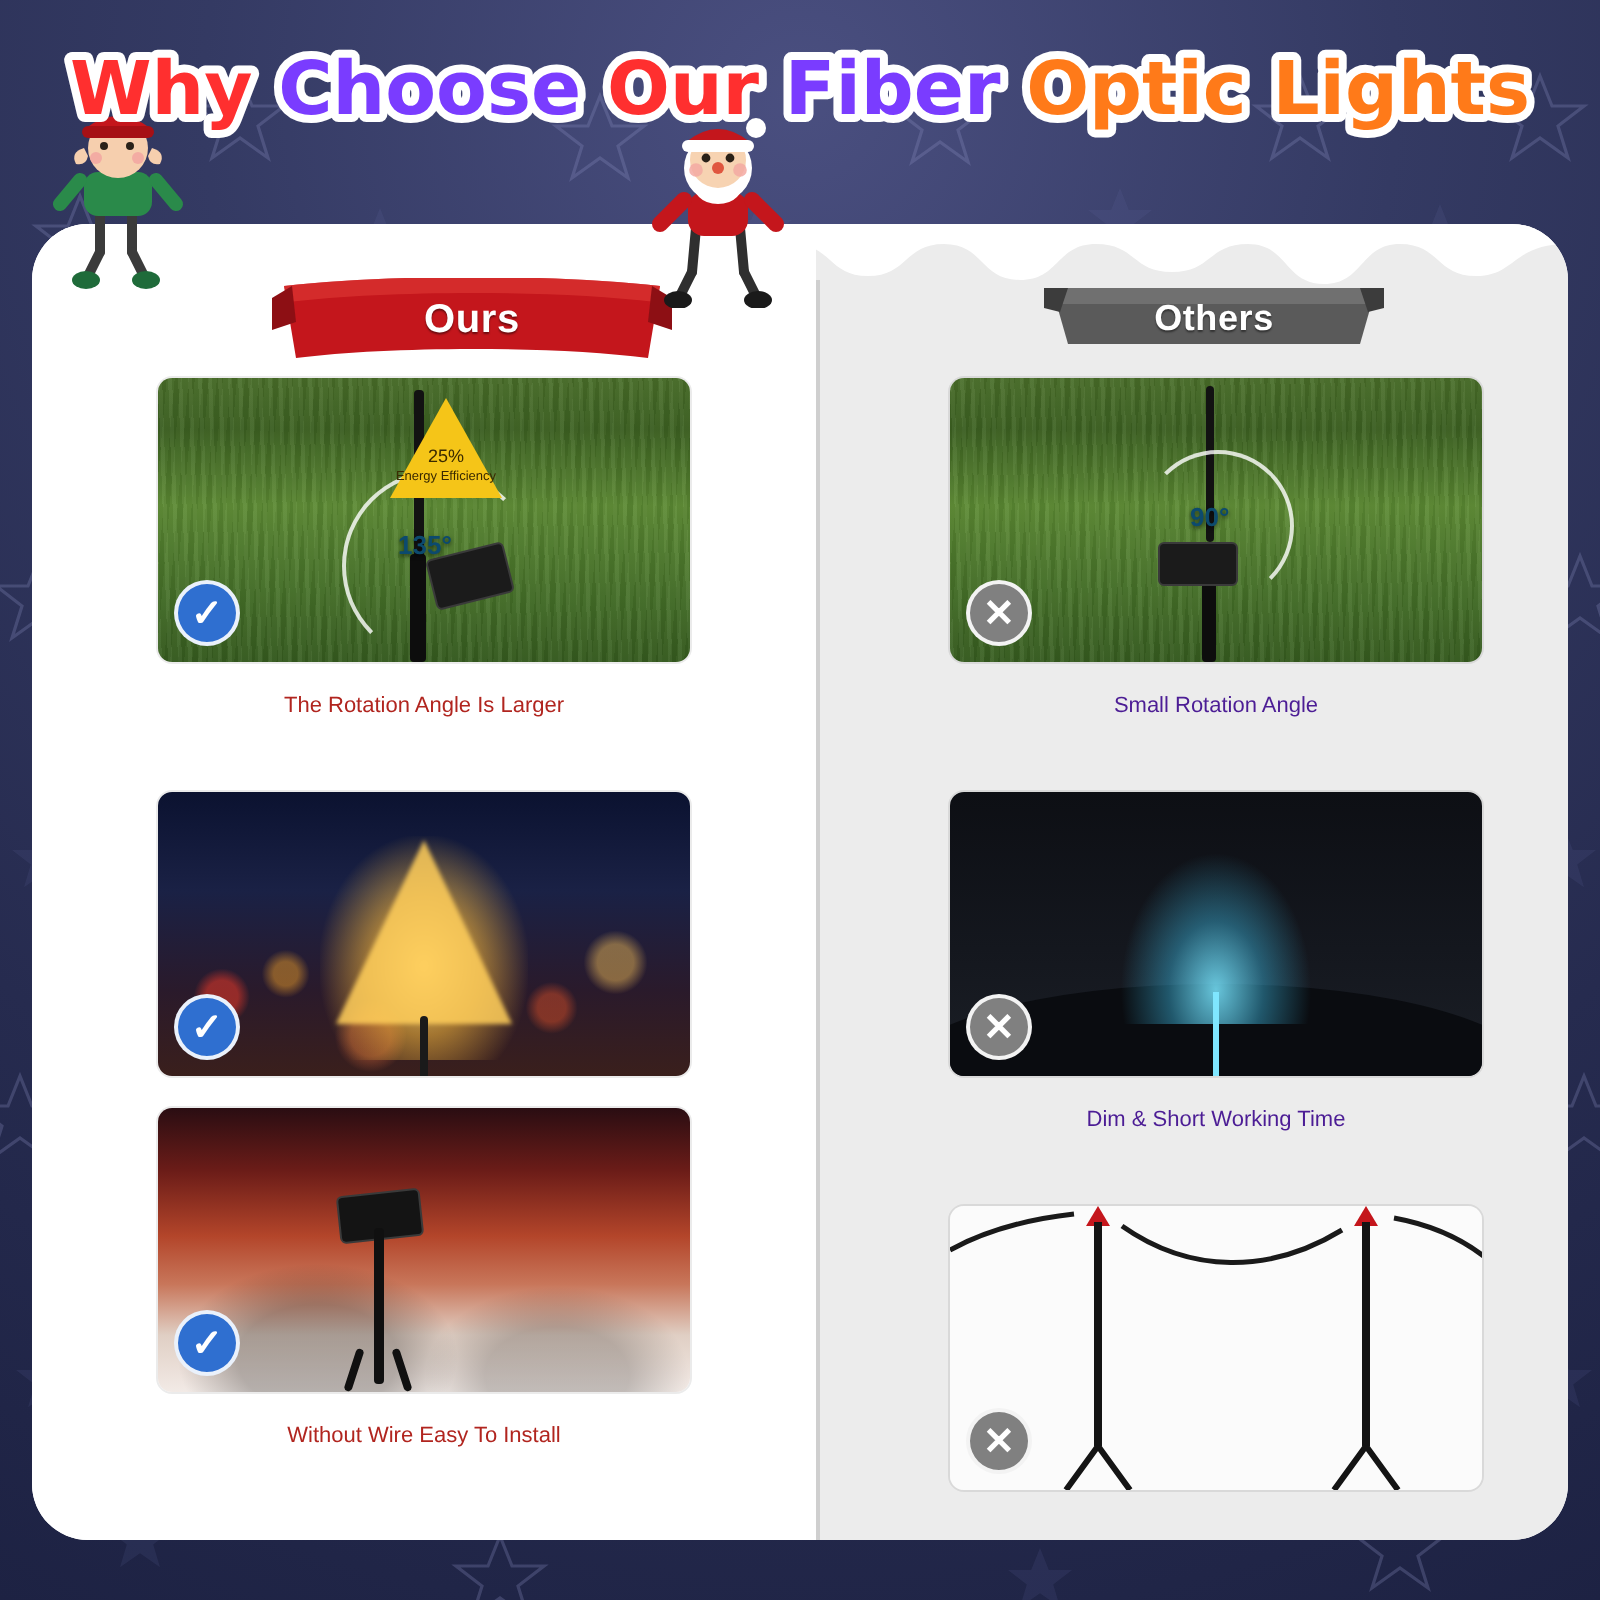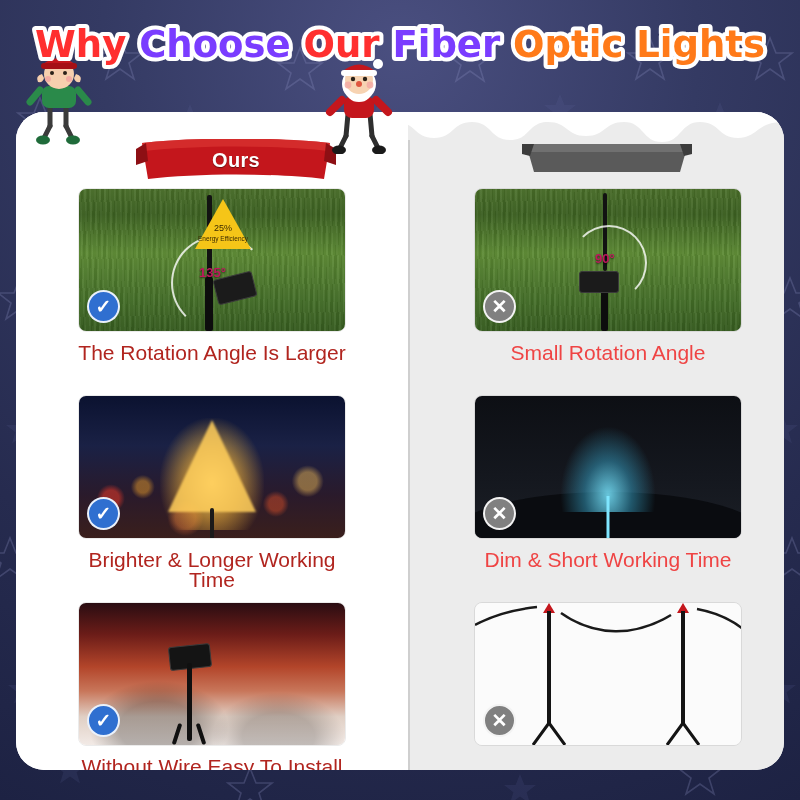--- a/index.html
+++ b/index.html
@@ -76,26 +76,26 @@
   .thumb {
     width: 268px; height: 144px;
     border-radius: 8px;
     position: relative;
     overflow: hidden;
     border: 1px solid rgba(0,0,0,.08);
   }
   .caption {
     margin-top: 11px;
     text-align:center;
-    font-size: 21px;
+    font-size: 11px;
     line-height: 20px;
     height: 38px;
   }
   .cap-ours { color:#b1251f; }
-  .cap-others { color:#ef4444; }
+  .cap-others { color:#4c1d95; }
 
   .badge {
     position:absolute; left: 8px; bottom: 8px;
     width: 33px; height: 33px; border-radius: 50%;
     display:flex; align-items:center; justify-content:center;
     font-size: 19px; color:#fff; font-weight:bold;
     border: 2px solid rgba(255,255,255,.9);
     z-index: 5;
   }
   .badge-check { background:#2f6fd0; }
@@ -118,21 +118,21 @@
     position:absolute; background:#121212; border-radius:2px;
   }
   .solar-head {
     position:absolute; background:#1b1b1b; border:1px solid #3a3a3a; border-radius:3px;
   }
   .angle-arc {
     position:absolute; border:2px solid rgba(255,255,255,.85);
     border-radius:50%;
   }
   .angle-text {
-    position:absolute; color:#be185d; font-size:13px; font-weight:bold;
+    position:absolute; color:#0c4a6e; font-size:13px; font-weight:bold;
     text-shadow:0 1px 2px rgba(0,0,0,.6);
   }
   .eff-tri {
     position:absolute; width:0;height:0;
     border-left:28px solid transparent; border-right:28px solid transparent;
     border-bottom:50px solid #f5c518;
   }
   .eff-txt {
     position:absolute; text-align:center; width:70px; color:#3a2a00;
     font-size:9px; font-weight:normal; line-height:10px;
@@ -277,20 +277,21 @@
     <div class="ribbon-label">Ours</div>
   </div>
 
   <div class="ribbon-others">
     <svg width="170" height="36" viewBox="0 0 170 36">
       <path d="M4,2 L166,2 L158,30 L12,30 Z" fill="#5a5a5a"></path>
       <path d="M4,2 L166,2 L163,10 L7,10 Z" fill="#767676" opacity=".8"></path>
       <path d="M0,2 L12,2 L8,14 L0,12 Z" fill="#3c3c3c"></path>
       <path d="M170,2 L158,2 L162,14 L170,12 Z" fill="#3c3c3c"></path>
     </svg>
+    <div class="ribbon-label">Others</div>
   </div>
 
   <div class="col col-left">
 
     <div class="card">
       <div class="thumb">
         <div class="grass"></div>
         <div class="pole" style="left:128px; top:6px; width:5px; height:84px;"></div>
         <div class="pole" style="left:126px; top:88px; width:8px; height:54px; background:#0d0d0d;"></div>
         <div class="solar-head" style="left:136px; top:86px; width:40px; height:26px; transform:rotate(-14deg);"></div>
@@ -306,21 +307,20 @@
 
     <div class="card">
       <div class="thumb">
         <div class="nightcity"></div>
         <div class="citylights"></div>
         <div class="tree-glow"></div>
         <div class="tree-cone"></div>
         <div class="pole" style="left:50%; margin-left:-2px; top:112px; width:4px; height:32px; background:#1a1a1a;"></div>
         <div class="badge badge-check">✓</div>
       </div>
-      <div class="caption cap-ours">Brighter &amp; Longer Working Time</div>
     </div>
 
     <div class="card">
       <div class="thumb">
         <div class="snowfield"></div>
         <div class="snow-shadow"></div>
         <div class="solar-head" style="left:90px; top:42px; width:42px; height:24px; background:#141414; transform:rotate(-6deg);"></div>
         <div class="pole" style="left:108px; top:60px; width:5px; height:78px; background:#101010;"></div>
         <div class="pole" style="left:96px; top:120px; width:4px; height:22px; background:#101010; transform:rotate(18deg);"></div>
         <div class="pole" style="left:120px; top:120px; width:4px; height:22px; background:#101010; transform:rotate(-18deg);"></div>

